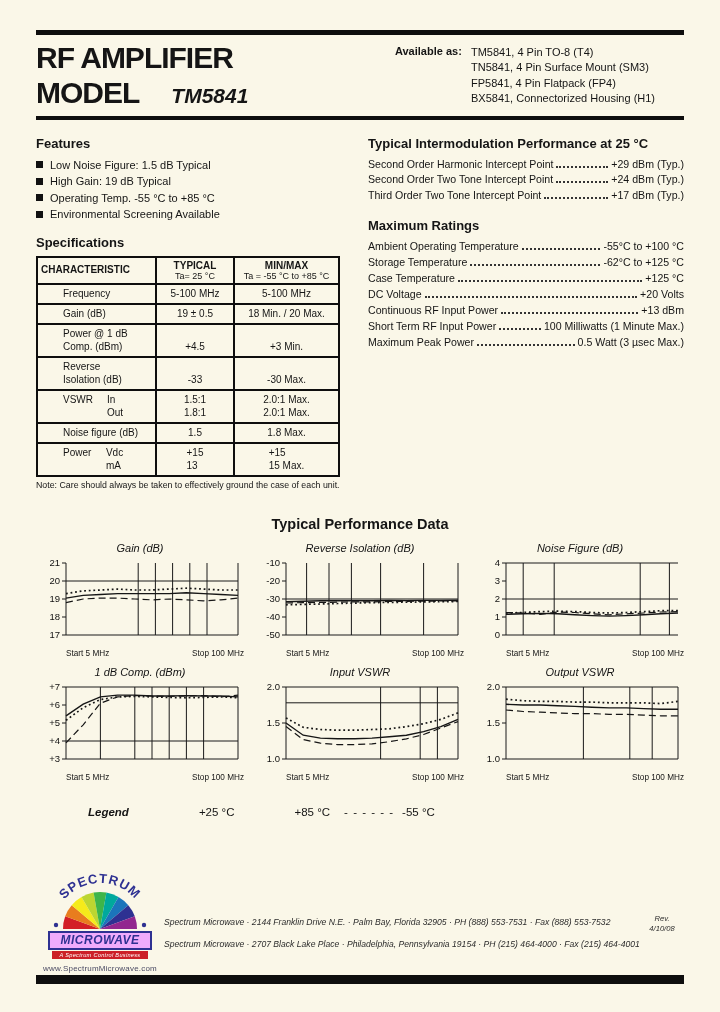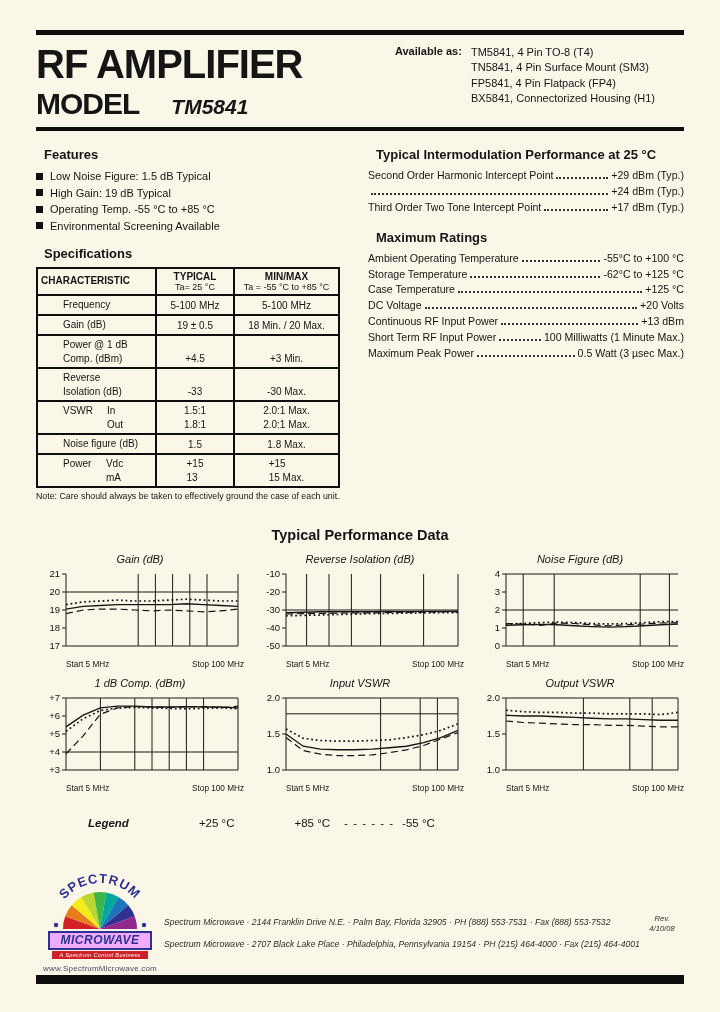--- a/index.html
+++ b/index.html
@@ -5,31 +5,31 @@
   html,body{margin:0;padding:0;background:#e9e7db;}
   .page{position:relative;width:720px;height:1012px;margin:0 auto;background:#faf7e8;
         font-family:"Liberation Sans",sans-serif;color:#151515;box-sizing:border-box;
         padding:30px 36px 0 36px;overflow:hidden;}
   .rule{background:#0e0e0e;}
   .rule-top{height:5px;margin-bottom:6px;}
   .rule-mid{height:4px;margin-top:6px;}
   
   .hdr{display:flex;}
   .hdr-left{width:330px;}
-  .t1{font-size:40px;font-weight:bold;letter-spacing:-1px;line-height:1.15;}
+  .t1{font-size:30px;font-weight:bold;letter-spacing:-1px;line-height:1.15;}
   .t2{font-size:30px;font-weight:bold;letter-spacing:-1px;display:flex;align-items:baseline;}
   .model{font-size:21px;font-style:italic;font-weight:bold;margin-left:32px;letter-spacing:0;}
   .hdr-right{flex:1;display:flex;padding-top:4px;font-size:11px;justify-content:center;}
   .avail-label{font-weight:bold;width:76px;flex:none;}
   .avail-items div{margin-bottom:1px;line-height:1.3;}
   
   .cols{display:flex;margin-top:12px;}
   .col-l{width:322px;flex:none;}
   .col-r{flex:1;padding-left:10px;}
-  h3{font-size:13px;margin:4px 0 6px 8px;}
+  h3{font-size:13px;margin:4px 0 6px 0;}
   .feat{display:flex;align-items:center;font-size:11px;line-height:1.5;}
   .sq{width:7px;height:7px;background:#111;display:inline-block;margin-right:7px;flex:none;}
   
   .lrow{display:flex;align-items:baseline;font-size:10.6px;line-height:1.5;}
   .leader{flex:1;border-bottom:2px dotted #333;margin:0 3px 2px 3px;min-width:8px;}
   .lv{white-space:nowrap;}
   
   .stable{border:2px solid #0e0e0e;width:300px;margin-top:2px;font-size:10px;}
   .thead,.trow{display:grid;grid-template-columns:39% 26% 35%;}
   .thead>div{border-left:2px solid #0e0e0e;padding:2px 3px;text-align:center;}
@@ -190,20 +190,21 @@
 
     <div class="col-r">
       <h3>Typical Intermodulation Performance at 25 °C</h3>
       <div>
           <div class="lrow">
             <span>Second Order Harmonic Intercept Point</span>
             <span class="leader"></span>
             <span class="lv">+29 dBm (Typ.)</span>
           </div>
           <div class="lrow">
+            <span>Second Order Two Tone Intercept Point</span>
             <span class="leader"></span>
             <span class="lv">+24 dBm (Typ.)</span>
           </div>
           <div class="lrow">
             <span>Third Order Two Tone Intercept Point</span>
             <span class="leader"></span>
             <span class="lv">+17 dBm (Typ.)</span>
           </div>
         </div>
       <h3 style="margin-top:14px;">Maximum Ratings</h3>

